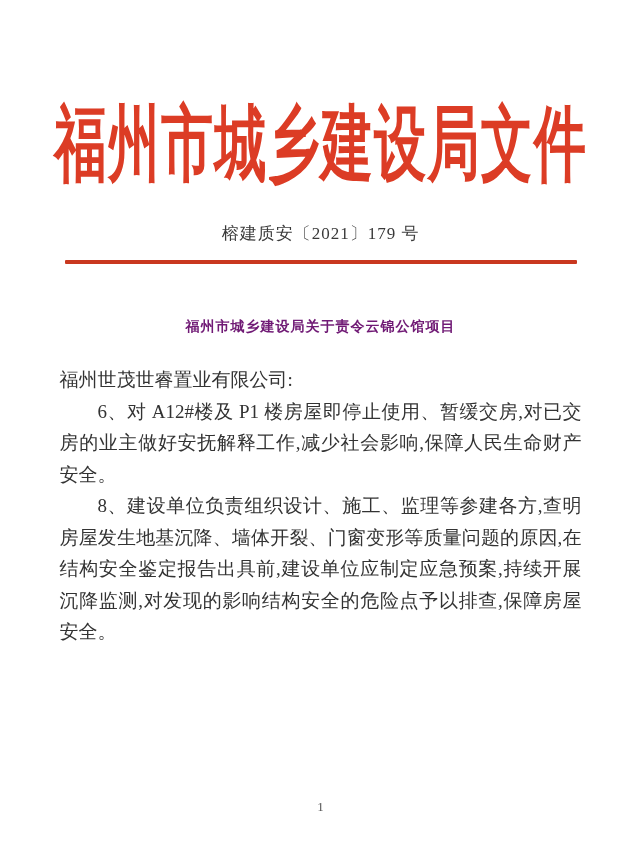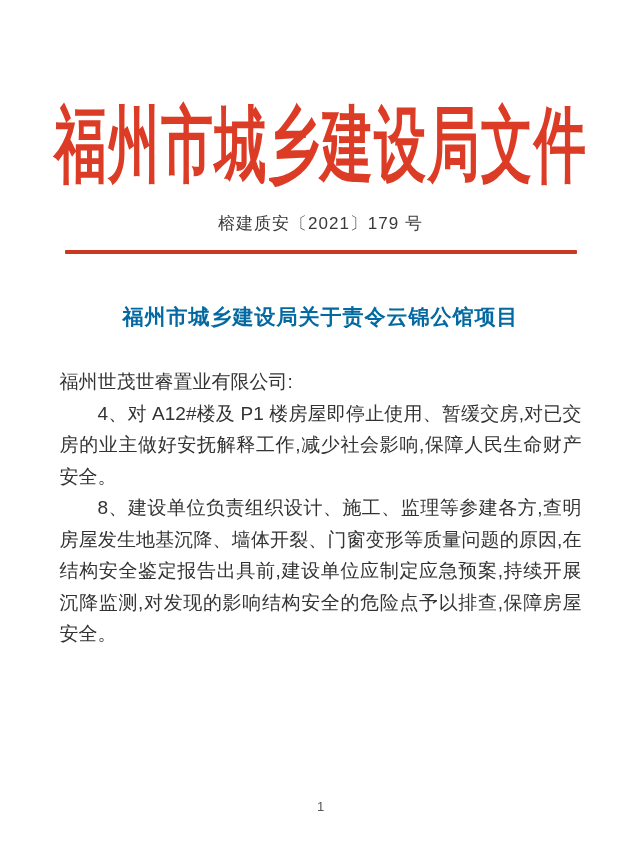--- a/index.html
+++ b/index.html
@@ -2,21 +2,21 @@
 <html><head>
 <meta charset="utf-8">
 <style>
   html, body { margin: 0; padding: 0; background: #ffffff; }
   .page {
     position: relative;
     width: 595px;
     height: 861px;
     margin: 0 auto;
     background: #ffffff;
-    font-family: Liberation Sans, sans-serif;
+    font-family: Liberation Serif, serif;
     color: #2e2e2e;
     overflow: hidden;
   }
   
   .masthead {
     margin-top: 92px;
     height: 106px;
     display: flex;
     align-items: center;
     justify-content: center;
@@ -27,48 +27,48 @@
     font-weight: bold;
     color: #dc3c25;
     white-space: nowrap;
     letter-spacing: 2px;
     transform: scale(0.74, 1.18);
     transform-origin: center center;
     line-height: 1;
   }
   
   .doc-number {
-    margin-top: 14px;
+    margin-top: 24px;
     text-align: center;
     font-size: 17px;
     letter-spacing: 1px;
     color: #3a3a3a;
   }
   
   .red-rule {
     width: 512px;
     height: 4px;
     background: #c9381f;
     margin: 15px auto 0 auto;
     border-radius: 1px;
   }
   
   .notice-title {
     margin-top: 46px;
     text-align: center;
     font-weight: bold;
-    font-size: 21px;
+    font-size: 14px;
     line-height: 34px;
-    color: #0369a1;
+    color: #701a75;
     letter-spacing: 1px;
   }
   
   .body-block {
     width: 522px;
-    margin: 32px auto 0 auto;
+    margin: 20px auto 0 auto;
     font-size: 19px;
     line-height: 31.5px;
     text-align: justify;
     color: #333333;
   }
   .body-block p { margin: 0; }
   .salutation { text-indent: 0; }
   .para { text-indent: 2em; }
   
   .footer {
@@ -93,21 +93,21 @@
   <div class="doc-number">榕建质安〔2021〕179 号</div>
 
   <div class="red-rule"></div>
 
   <div class="notice-title">
     <div>福州市城乡建设局关于责令云锦公馆项目</div>
   </div>
 
   <div class="body-block">
     <p class="salutation">福州世茂世睿置业有限公司:</p>
-    <p class="para">4、对 A12#楼及 P1 楼房屋即停止使用、暂缓交房,对已交房的业主做好安抚解释工作,减少社会影响,保障人民生命财产安全。</p>
+    <p class="para">6、对 A12#楼及 P1 楼房屋即停止使用、暂缓交房,对已交房的业主做好安抚解释工作,减少社会影响,保障人民生命财产安全。</p>
     <p class="para">8、建设单位负责组织设计、施工、监理等参建各方,查明房屋发生地基沉降、墙体开裂、门窗变形等质量问题的原因,在结构安全鉴定报告出具前,建设单位应制定应急预案,持续开展沉降监测,对发现的影响结构安全的危险点予以排查,保障房屋安全。</p>
   </div>
 
   <div class="footer">
     <span>1</span>
   </div>
 
 </div>
 
 </body></html>

